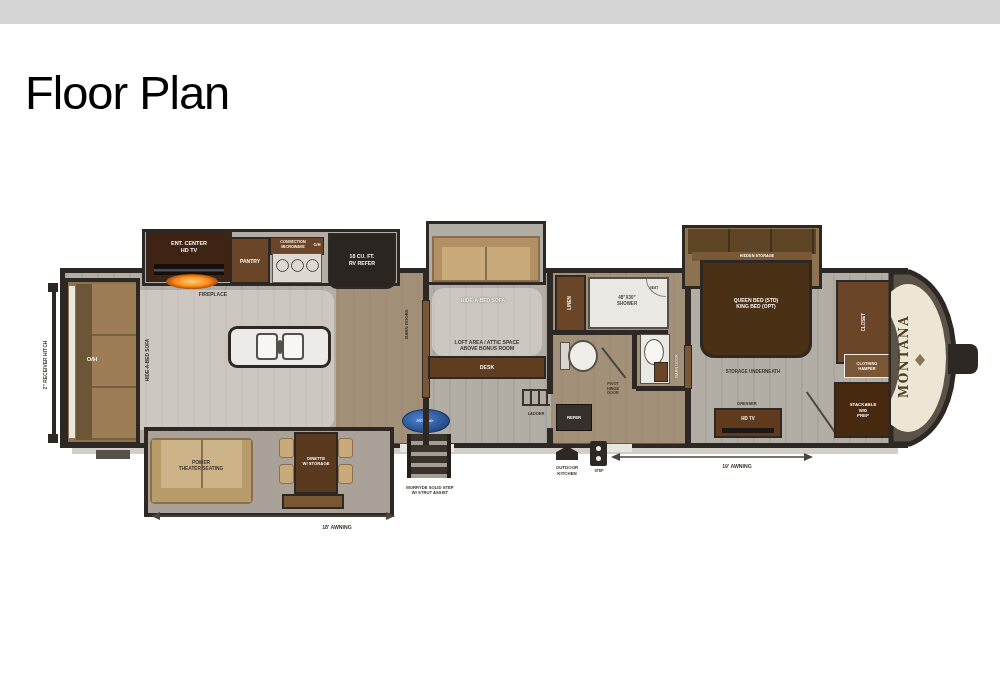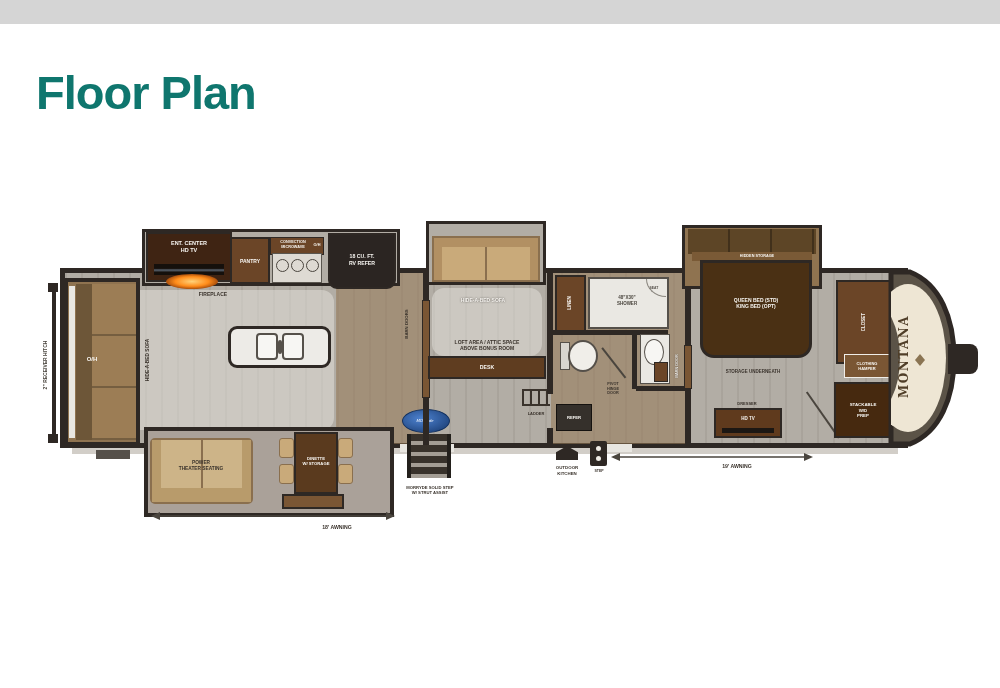--- a/index.html
+++ b/index.html
@@ -8,22 +8,22 @@
   .abs{position:absolute;}
   .plan{position:absolute;left:0;top:0;width:1000px;height:688px;}
   .lbl{position:absolute;transform:translate(-50%,-50%);text-align:center;
        white-space:pre-line;line-height:1.25;font-weight:700;color:#3a332c;}
   .rot{transform:translate(-50%,-50%) rotate(-90deg);}
   .wt{color:#f7f5f1;}
   .wall{position:absolute;background:#2e2824;}
   .box{position:absolute;box-sizing:border-box;border:2px solid #2e2824;}
   .floor-tan{position:absolute;background:rgba(150,120,86,0.55);}
   .rug{position:absolute;background:rgba(230,227,221,0.5);border-radius:12px;}
-  .title{position:absolute;left:36px;top:34px;font-size:47px;font-weight:700;
-         letter-spacing:-1px;color:#0f766e;}
+  .title{position:absolute;left:25px;top:34px;font-size:47px;font-weight:400;
+         letter-spacing:-1px;color:#000000;}
   .seam{position:absolute;background:#8a6f4e;}
 </style>
 </head>
 <body>
 
 <div class="plan">
 
   <div class="abs" style="left:0;top:0;width:1000px;height:24px;background:#d5d5d5;"></div>
 
   <h1 class="title">Floor Plan</h1>

